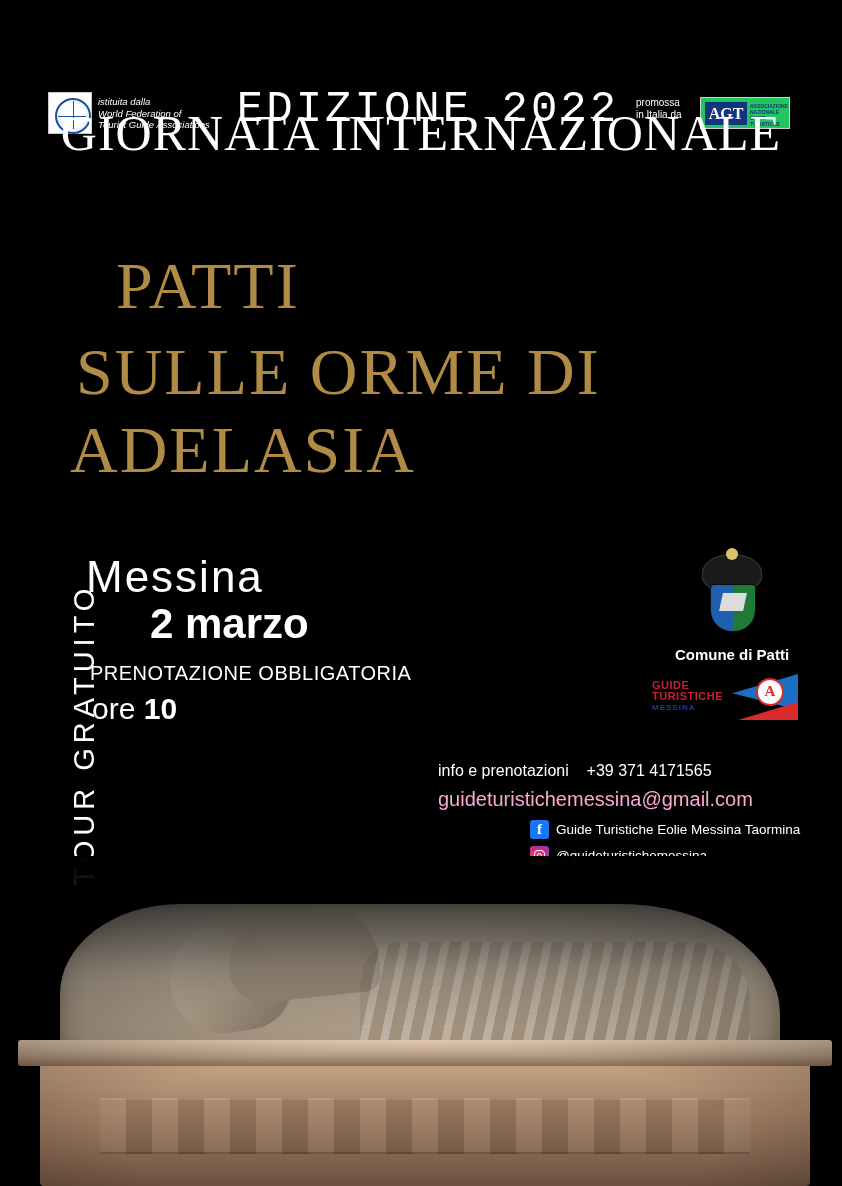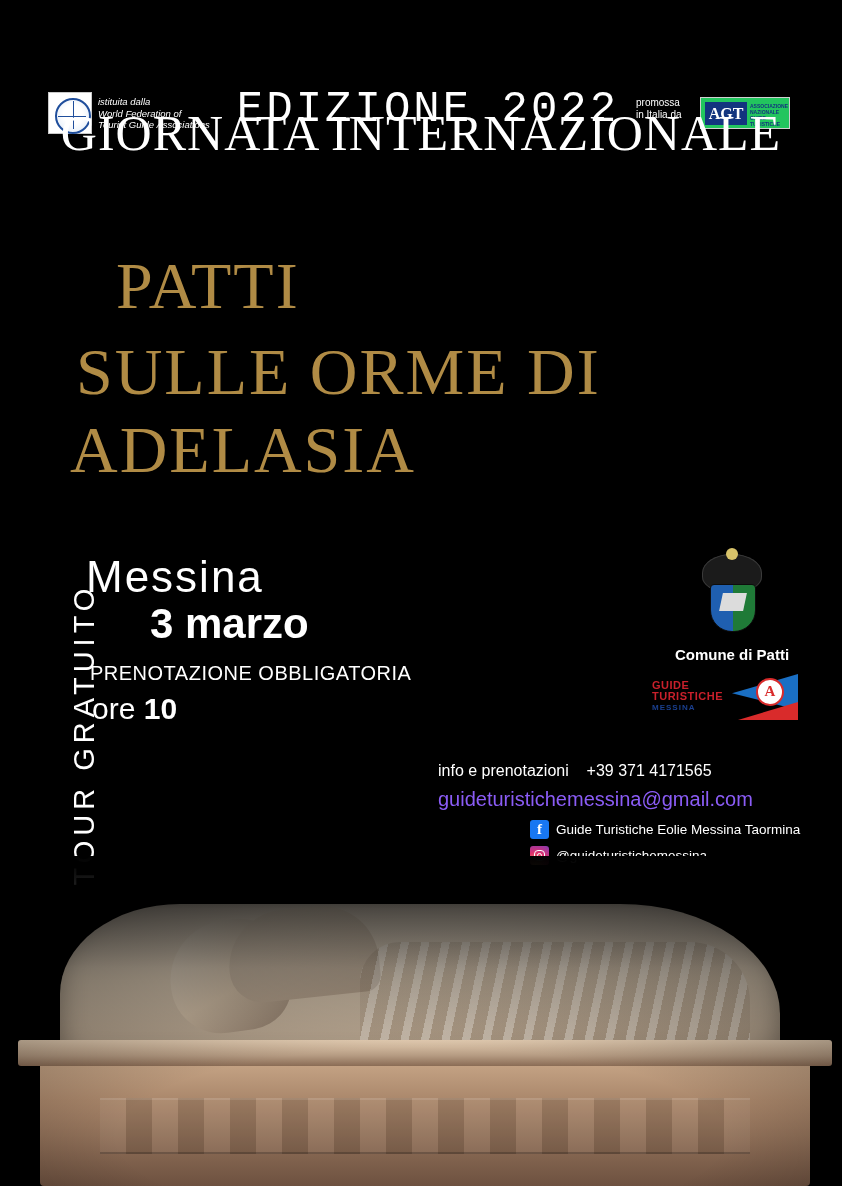--- a/index.html
+++ b/index.html
@@ -333,21 +333,21 @@
     top: 762px;
     font-size: 16px;
     color: #ffffff;
     white-space: nowrap;
   }
   .email-line {
     position: absolute;
     left: 438px;
     top: 788px;
     font-size: 20px;
-    color: #8b5cf6;
+    color: #f9a8d4;
     white-space: nowrap;
   }
   .social {
     position: absolute;
     left: 530px;
     top: 820px;
     font-size: 13.5px;
     color: #ffffff;
   }
   .social .row {
@@ -526,21 +526,21 @@
 
   <div class="title1">GIORNATA INTERNAZIONALE</div>
 
   <div class="gold g1">PATTI</div>
   <div class="gold g3">ADELASIA</div>
   <div class="gold g2">SULLE ORME DI</div>
 
   <div class="vertical-tour">TOUR GRATUITO</div>
 
   <div class="domenica">Messina</div>
-  <div class="marzo">3 marzo</div>
+  <div class="marzo">2 marzo</div>
   <div class="prenotazione">PRENOTAZIONE OBBLIGATORIA</div>
   <div class="ore">
     <span>ore</span>
     <b>10</b>
   </div>
 
   <div class="crest">
     <div class="eagle"></div>
     <div class="shield"></div>
   </div>

